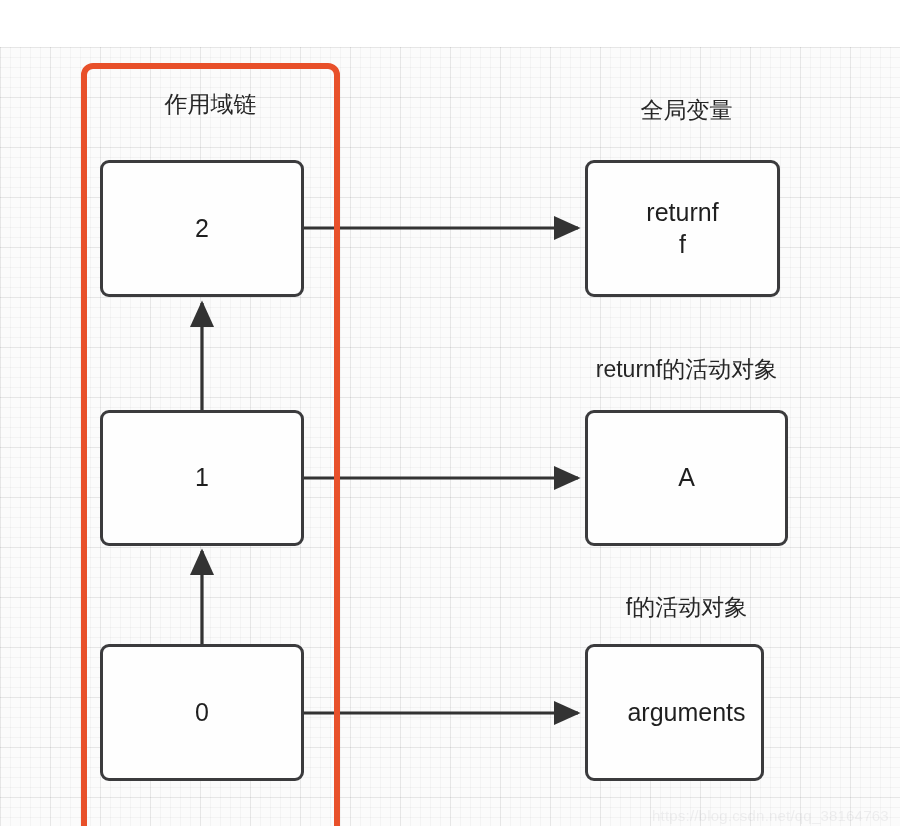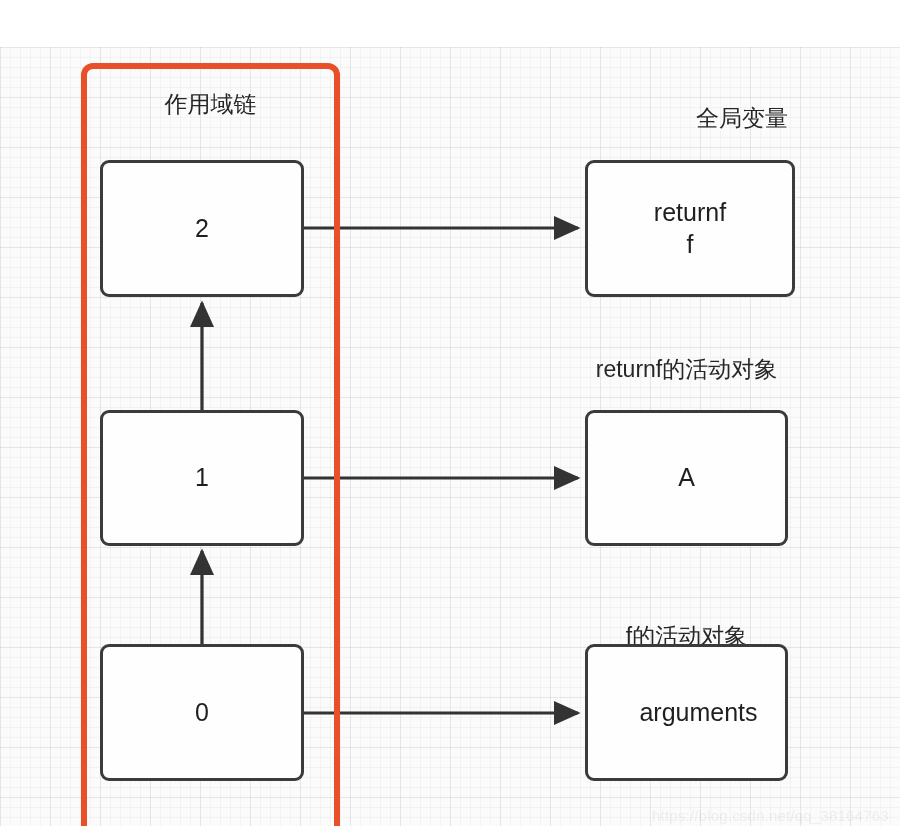--- a/index.html
+++ b/index.html
@@ -104,31 +104,31 @@
   </div>
 
   <div class="node-box" style="left:100px; top:363px; width:204px; height:136px;">
     <span class="node-text">1</span>
   </div>
 
   <div class="node-box" style="left:100px; top:597px; width:204px; height:137px;">
     <span class="node-text">0</span>
   </div>
 
-  <div class="caption" style="left:585px; top:60px; width:203px;text-align:right;">全局变量</div>
-  <div class="node-box" style="left:585px; top:113px; width:210px; height:137px;">
+  <div class="caption" style="left:585px; top:52px; width:203px;">全局变量</div>
+  <div class="node-box" style="left:585px; top:113px; width:195px; height:137px;">
     <span class="node-text">returnf
 f</span>
   </div>
 
   <div class="caption" style="left:585px; top:311px; width:203px;text-align:center;">returnf的活动对象</div>
   <div class="node-box" style="left:585px; top:363px; width:203px; height:136px;">
     <span class="node-text">A</span>
   </div>
 
-  <div class="caption" style="left:585px; top:578px; width:203px;">f的活动对象</div>
-  <div class="node-box" style="left:585px; top:597px; width:203px; height:137px;padding-left:24px;">
+  <div class="caption" style="left:585px; top:549px; width:203px;">f的活动对象</div>
+  <div class="node-box" style="left:585px; top:597px; width:179px; height:137px;padding-left:24px;">
     <span class="node-text">arguments</span>
   </div>
 
   <div class="watermark" style="left:652px; top:760px;">https://blog.csdn.net/qq_38164763</div>
 
 </div>
 
 </body></html>

